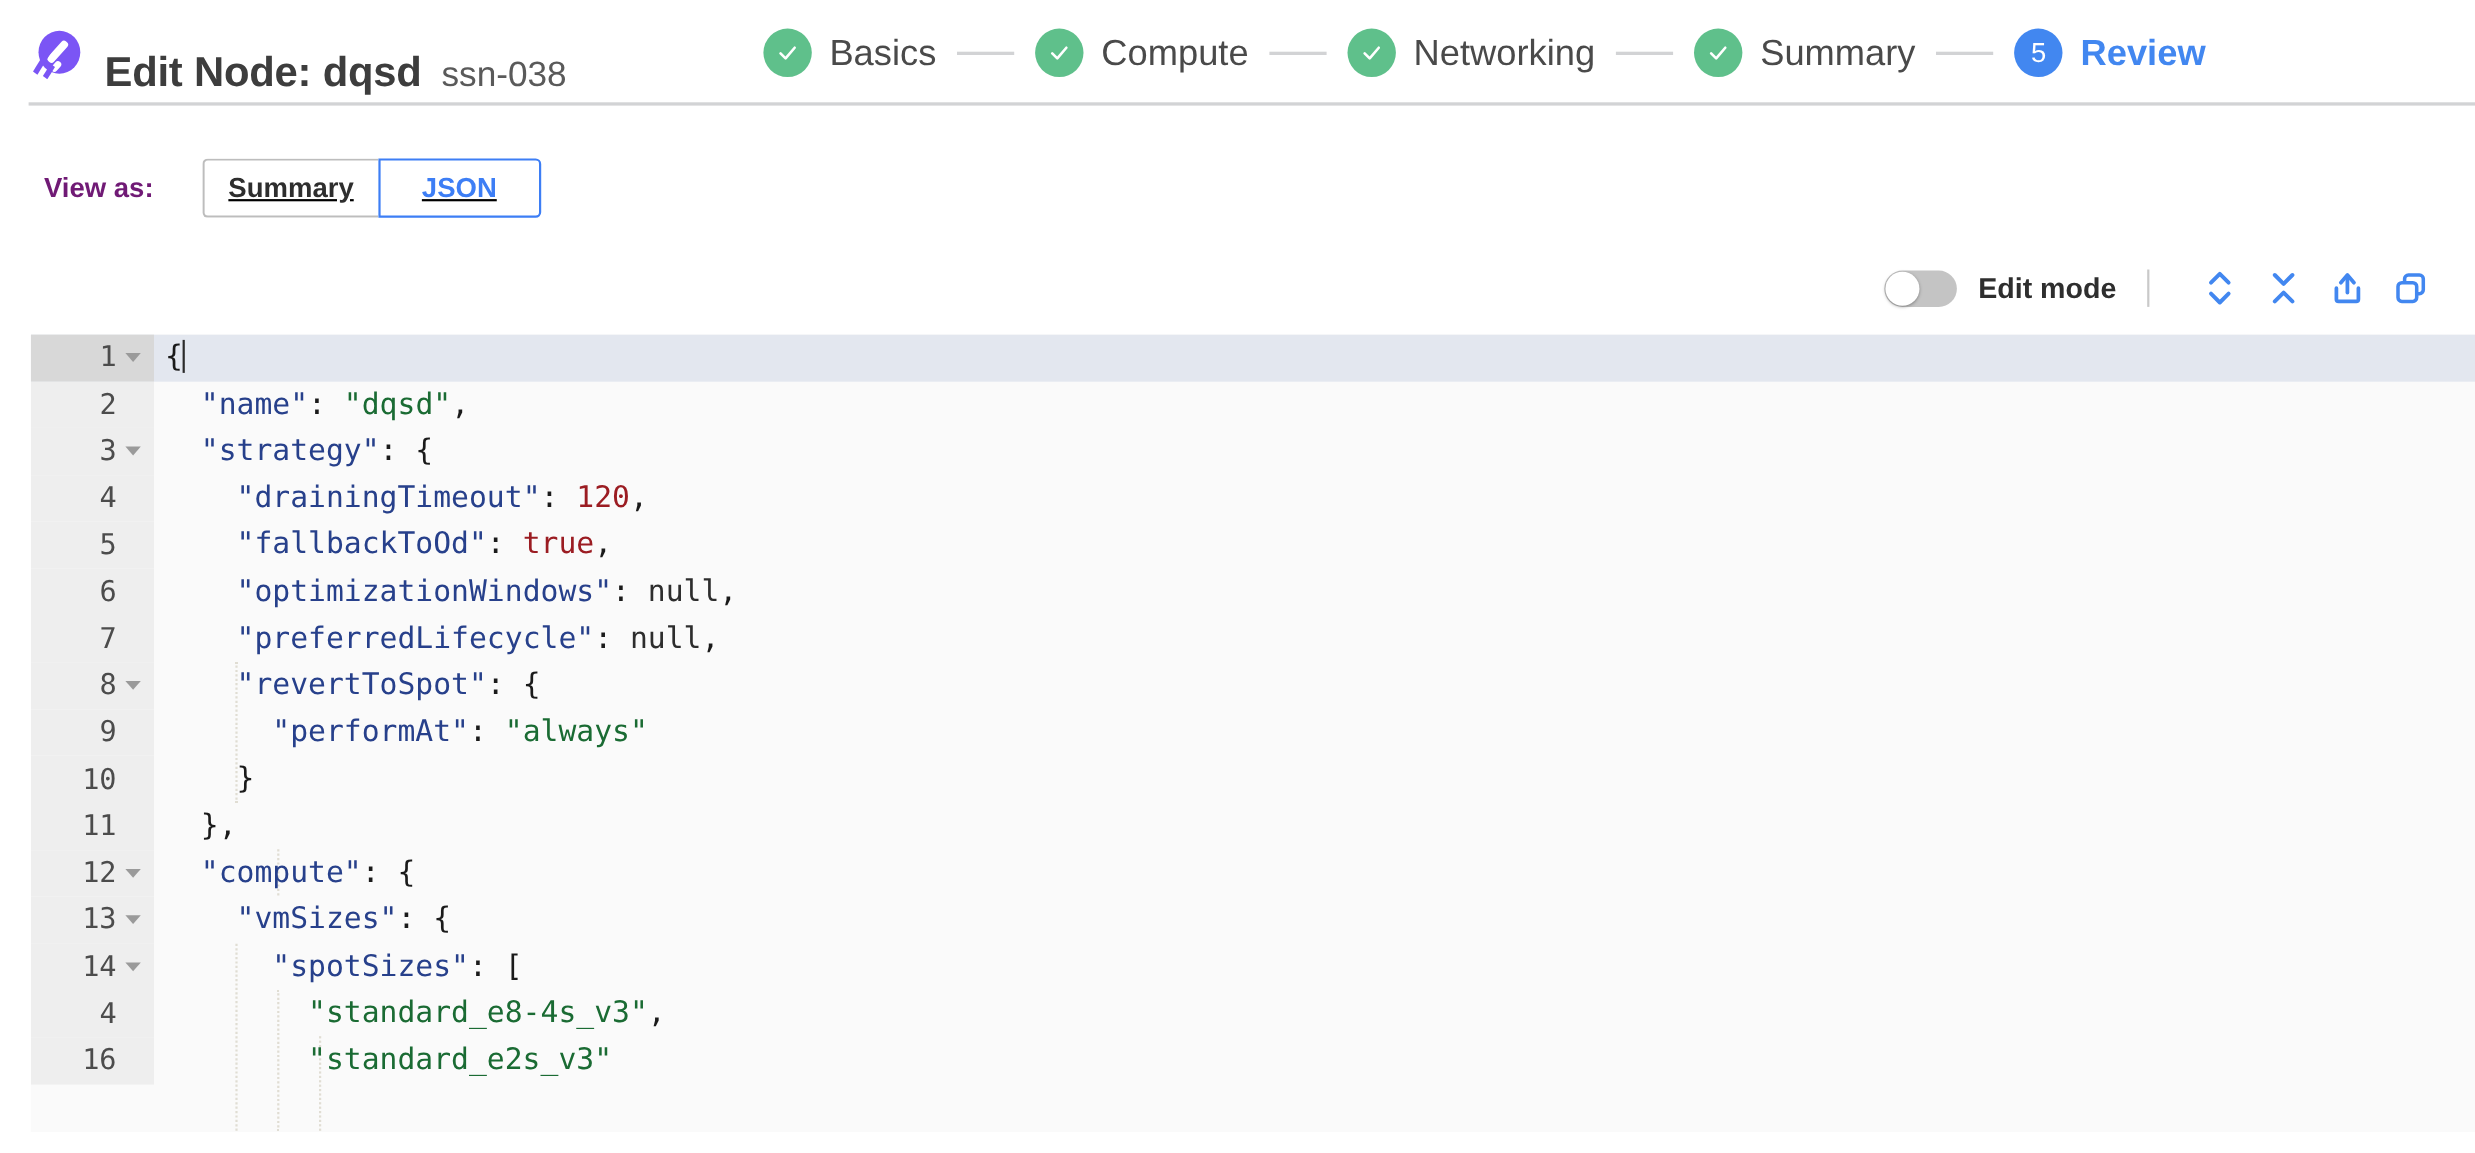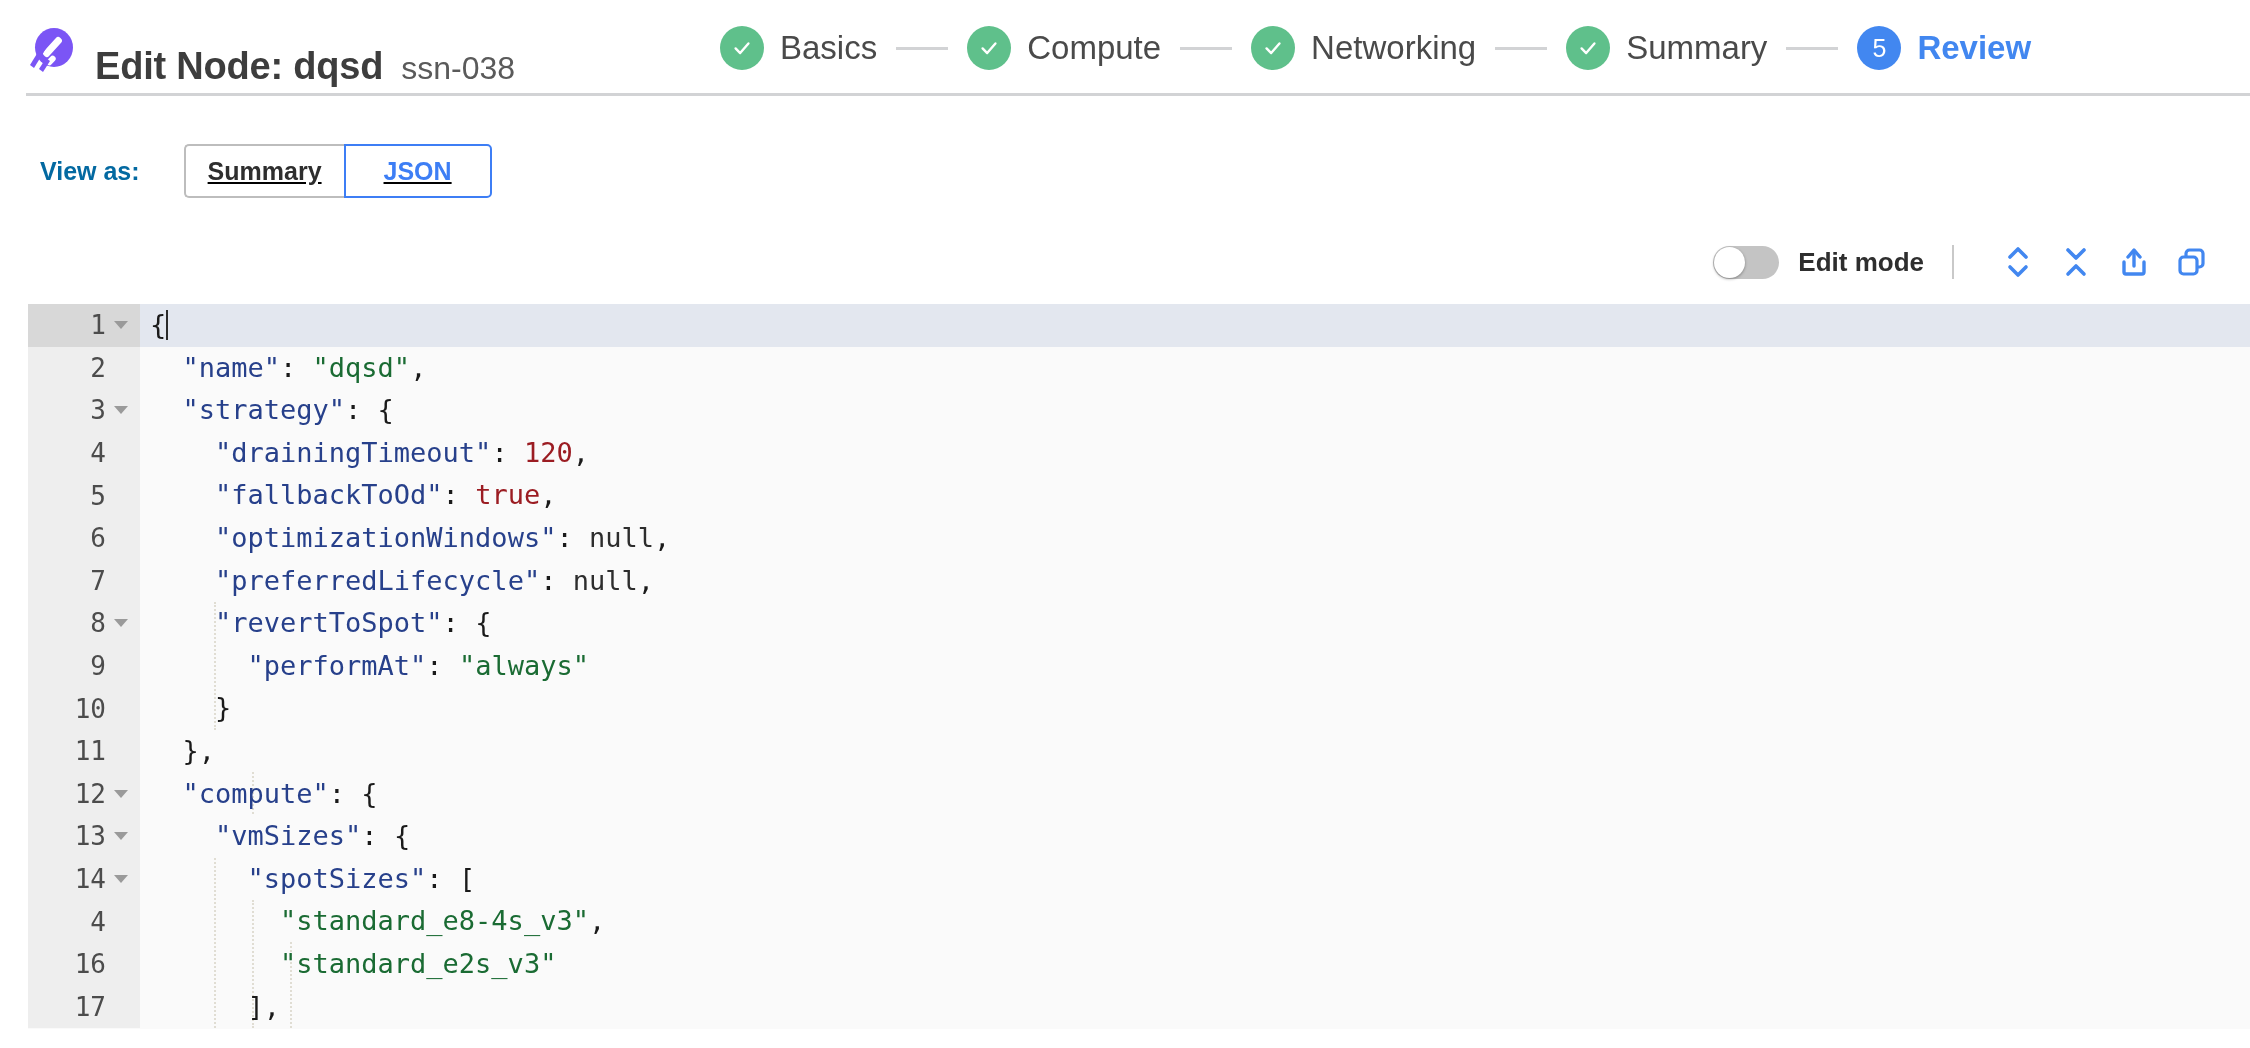--- a/index.html
+++ b/index.html
@@ -68,21 +68,21 @@
   .title-sub {
     font-size: 32px;
     font-weight: normal;
     color: #5a5a5a;
     margin-left: 18px;
   }
 
   
   .stepper {
     position: absolute;
-    left: 710px;
+    left: 684px;
     top: 0;
     height: 96px;
     display: flex;
     align-items: center;
     background: #ffffff;
     padding-left: 10px;
   }
   .step {
     display: flex;
     align-items: center;
@@ -128,21 +128,21 @@
   
   .viewas-row {
     display: flex;
     align-items: center;
     margin-top: 48px;
     padding-left: 40px;
   }
   .viewas-label {
     font-size: 25px;
     font-weight: bold;
-    color: #0369a1;
+    color: #701a75;
     margin-right: 44px;
   }
   .segmented {
     display: flex;
     height: 54px;
     text-decoration: underline;
   }
   .seg-btn {
     display: flex;
     align-items: center;
@@ -529,21 +529,14 @@
         </div>
         <div class="code-text">        <span class="s">"standard_e8-4s_v3"</span><span class="p">,</span></div>
       </div>
       <div class="code-line">
         <div class="gutter">
           <span class="lnum">16</span>
           <span class="fold"></span>
         </div>
         <div class="code-text">        <span class="s">"standard_e2s_v3"</span></div>
       </div>
-      <div class="code-line">
-        <div class="gutter">
-          <span class="lnum">17</span>
-          <span class="fold"></span>
-        </div>
-        <div class="code-text">      <span class="p">]</span><span class="p">,</span></div>
-      </div>
     </div>
 </div>
 
 </body></html>

